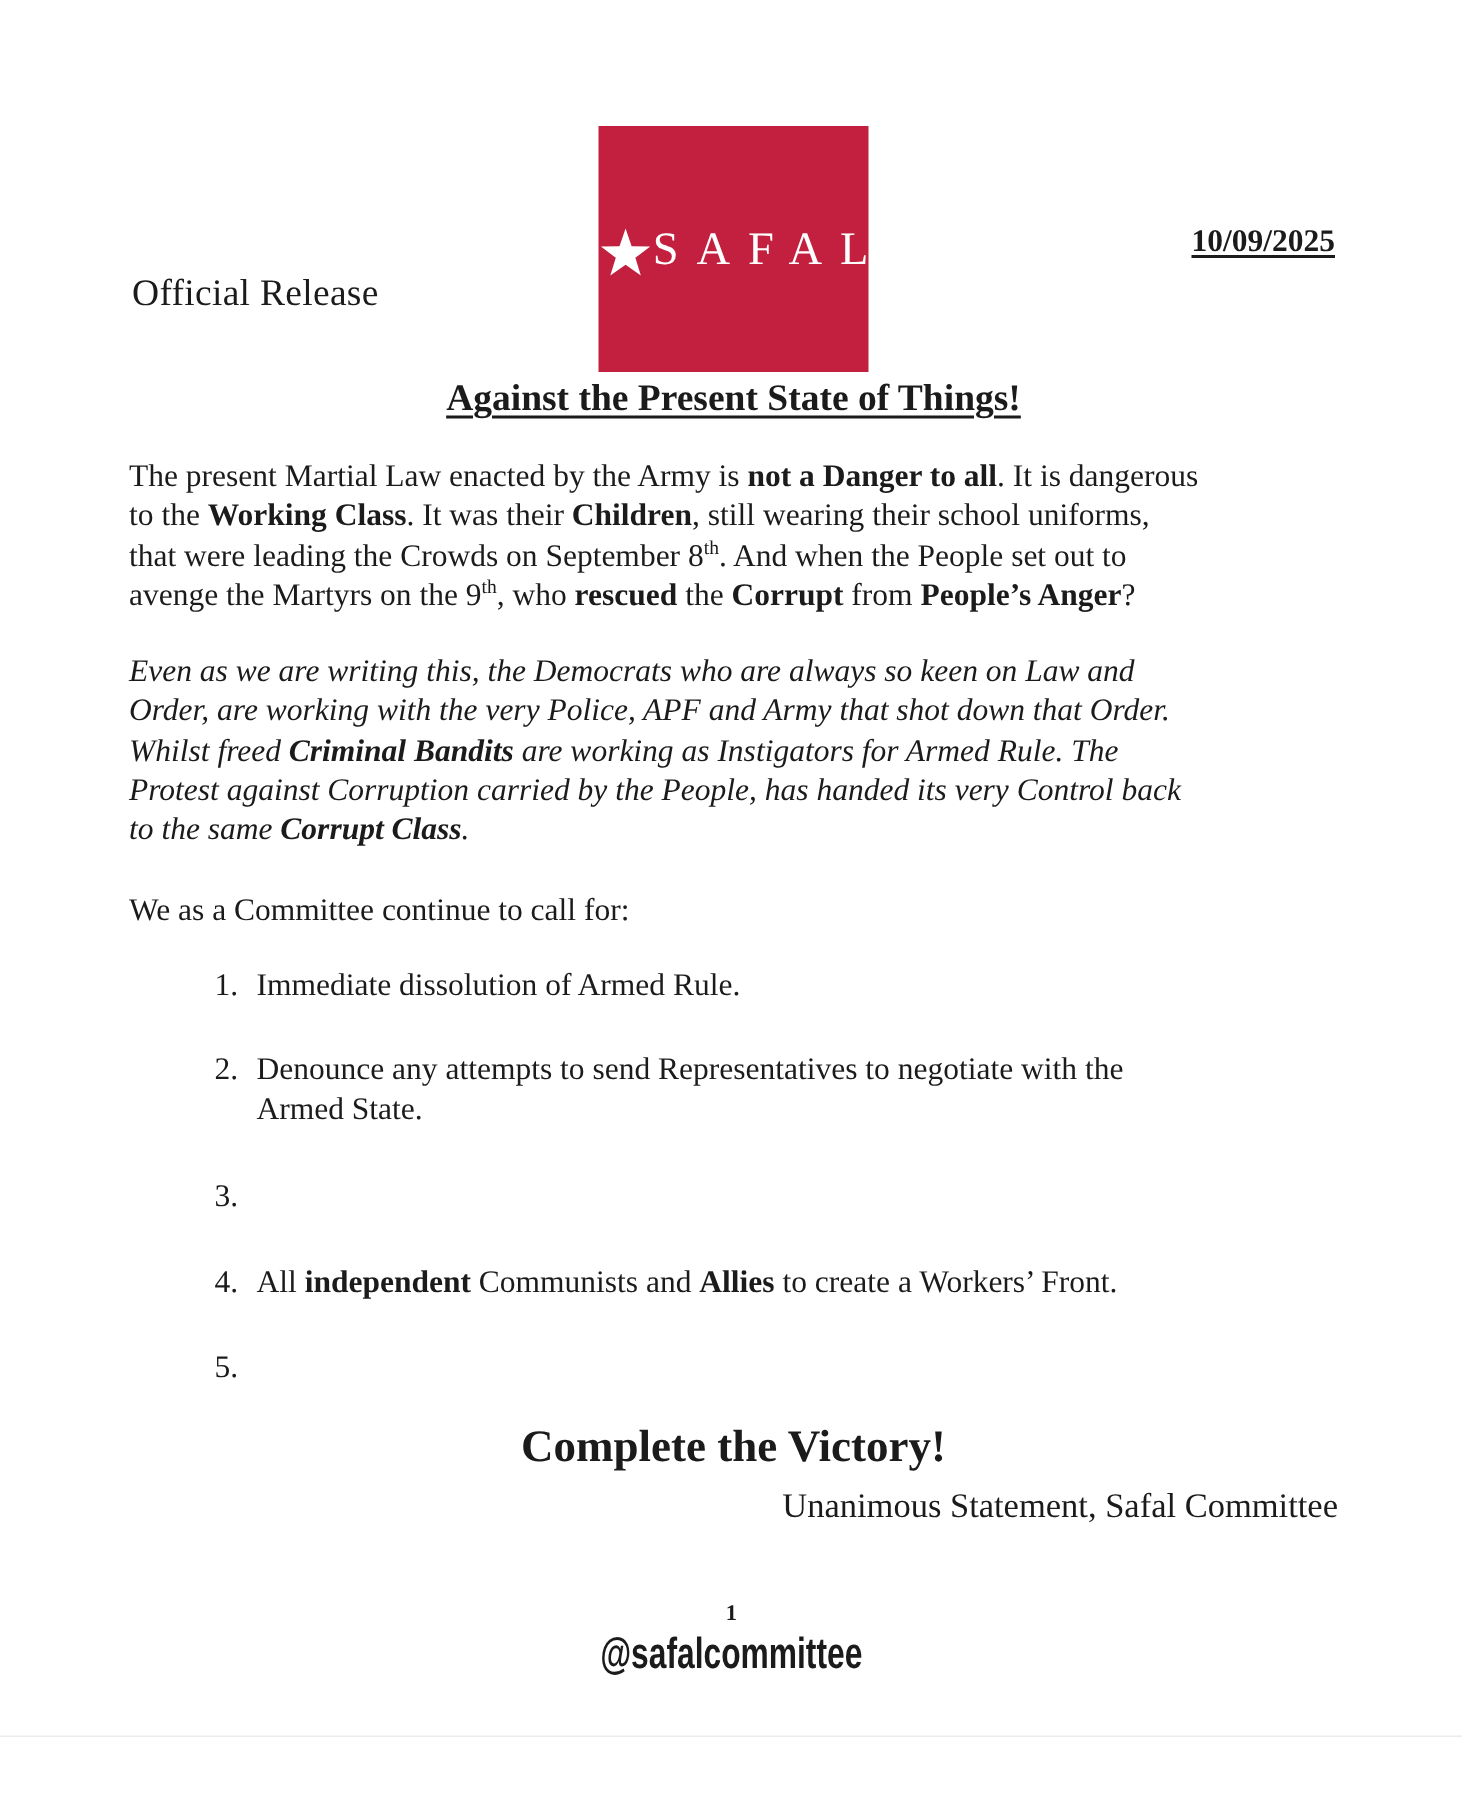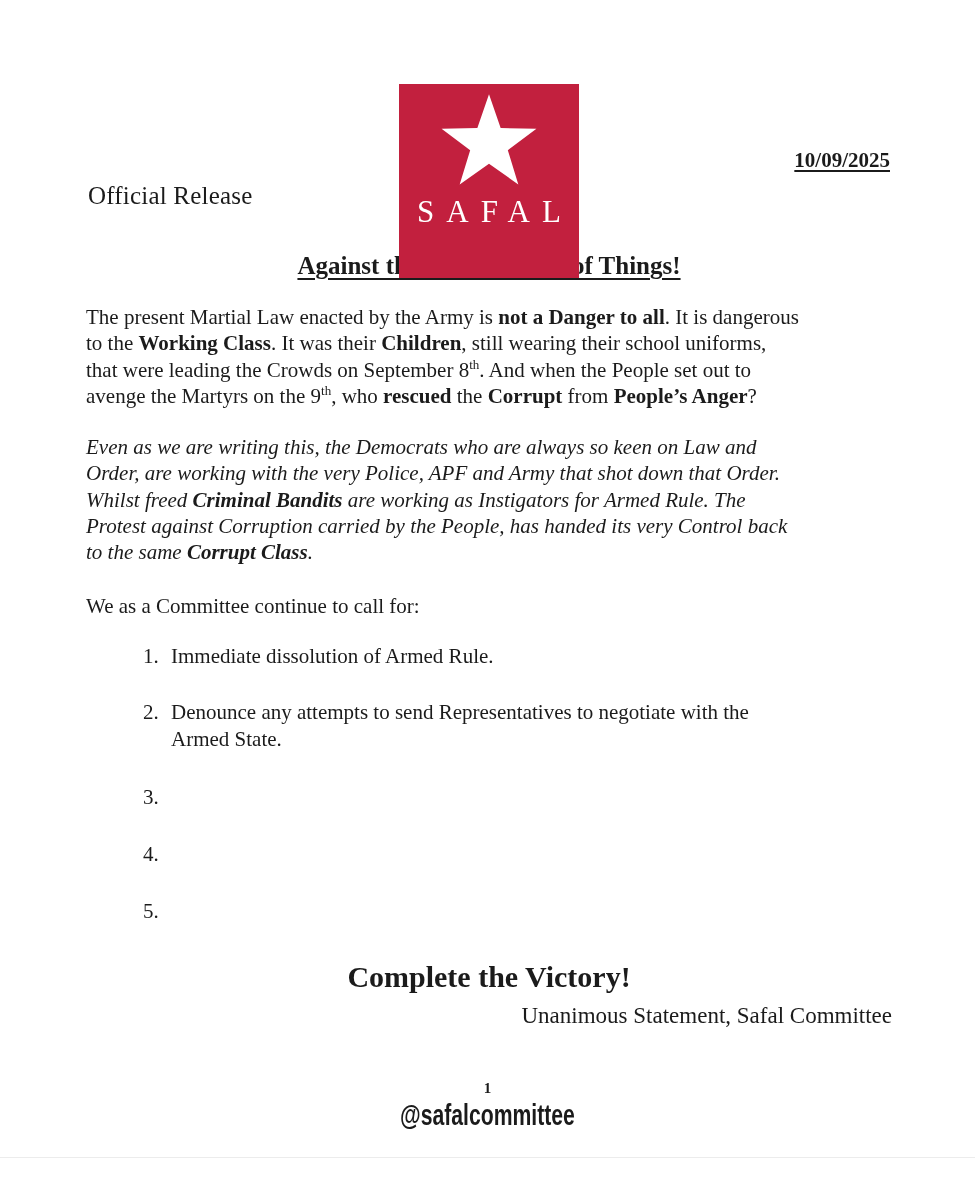--- a/index.html
+++ b/index.html
@@ -3,22 +3,22 @@
 <meta charset="utf-8">
 <style>
   html,body{margin:0;padding:0;background:#ffffff;}
   .page{
     position:relative;width:975px;height:1200px;background:#ffffff;
     font-family:"Liberation Serif", serif;color:#1b1b1b;overflow:hidden;
   }
   
   .header{position:relative;height:241px;}
   .logo{
-    position:absolute;left:399px;top:84px;width:180px;height:194px;
-    display:flex;flex-direction:column;align-items:center;background:#C2203E;
+    position:absolute;left:399px;top:84px;width:180px;height:164px;
+    display:flex;flex-direction:row;align-items:center;background:#C2203E;
   }
   .logo svg{margin-top:6px;width:118px;height:104px;display:block;}
   .logo-text{
     color:#ffffff;font-size:31px;line-height:36px;letter-spacing:12px;
     margin-right:-12px;font-family:"Liberation Serif", serif;font-weight:400;
   }
   .official{
     position:absolute;left:88px;top:182px;
     font-size:25px;font-weight:400;letter-spacing:0.2px;
   }
@@ -44,21 +44,21 @@
   .list{margin-top:24px;}
   .list-item{display:flex;align-items:flex-start;font-size:21px;line-height:26.3px;}
   .list-item .num{flex:0 0 28px;margin-left:57px;}
   .list-item .li-text{flex:1;}
   .li-2{margin-top:30px;}
   .li-3{margin-top:32px;}
   .li-4{margin-top:31px;}
   .li-5{margin-top:31px;}
   
   .closing{
-    margin-top:34px;text-align:center;
+    margin-top:22px;text-align:center;
     font-size:30px;font-weight:700;line-height:36px;
   }
   .signature{margin-top:8px;text-align:right;font-size:23px;line-height:26px;}
   
   .page-number{margin-top:50px;text-align:center;font-size:15px;font-weight:700;line-height:18px;}
   .handle{
     margin-top:2px;text-align:center;
     font-family:"Liberation Sans", sans-serif;font-weight:700;
     font-size:29px;line-height:32px;
     transform:scaleX(0.73);transform-origin:50% 50%;
@@ -97,20 +97,21 @@
         </div>
         <div class="list-item li-2">
           <span class="num">2.</span>
           <span class="li-text"><span>Denounce any attempts to send Representatives to negotiate with the</span><br><span>Armed State.</span></span>
         </div>
         <div class="list-item li-3">
           <span class="num">3.</span>
         </div>
         <div class="list-item li-4">
           <span class="num">4.</span>
+          <span class="li-text"><span>All </span><span class="b">independent</span><span> Communists and </span><span class="b">Allies</span><span> to create a Workers’ Front.</span></span>
         </div>
         <div class="list-item li-5">
           <span class="num">5.</span>
         </div>
       </div>
 
     <div class="closing">Complete the Victory!</div>
     <div class="signature">Unanimous Statement, Safal Committee</div>
   </div>
 

